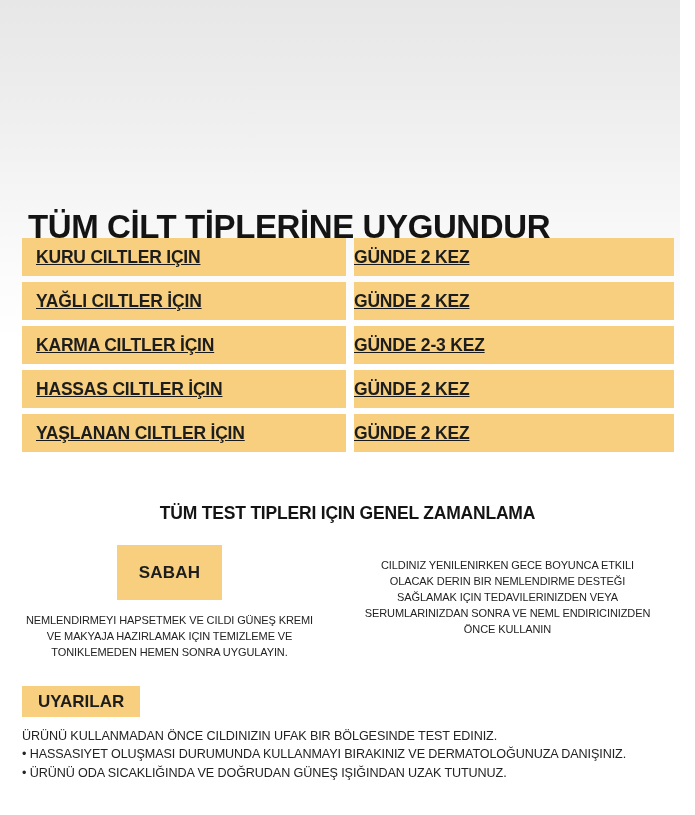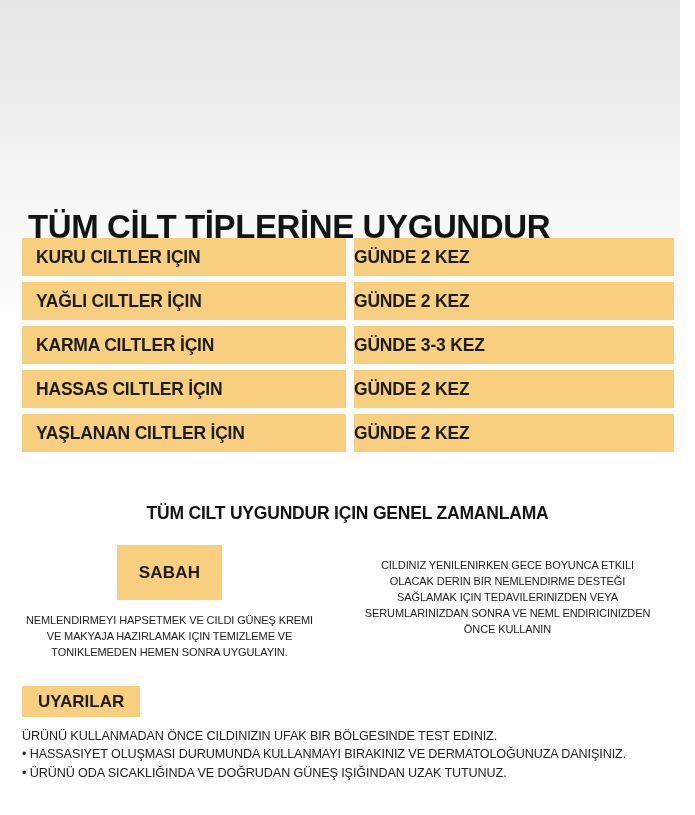--- a/index.html
+++ b/index.html
@@ -37,20 +37,21 @@
     letter-spacing: -0.4px;
     color: #141414;
     white-space: nowrap;
   }
   
   .table {
     position: absolute;
     left: 22px;
     top: 238px;
     width: 652px;
+    text-decoration: underline;
   }
   .trow {
     display: flex;
     gap: 8px;
     margin-bottom: 6px;
   }
   .cell {
     background: #f7cf7e;
     height: 38px;
     display: flex;
@@ -168,21 +169,21 @@
         <div class="cell cell-right">
           <span>GÜNDE 2 KEZ</span>
         </div>
       </div>
 
       <div class="trow">
         <div class="cell cell-left">
           <span>KARMA CILTLER İÇIN</span>
         </div>
         <div class="cell cell-right">
-          <span>GÜNDE 3-3 KEZ</span>
+          <span>GÜNDE 2-3 KEZ</span>
         </div>
       </div>
 
       <div class="trow">
         <div class="cell cell-left">
           <span>HASSAS CILTLER İÇIN</span>
         </div>
         <div class="cell cell-right">
           <span>GÜNDE 2 KEZ</span>
         </div>
@@ -192,21 +193,21 @@
         <div class="cell cell-left">
           <span>YAŞLANAN CILTLER İÇIN</span>
         </div>
         <div class="cell cell-right">
           <span>GÜNDE 2 KEZ</span>
         </div>
       </div>
 
     </div>
 
-    <div class="section-title">TÜM CILT UYGUNDUR IÇIN GENEL ZAMANLAMA</div>
+    <div class="section-title">TÜM TEST TIPLERI IÇIN GENEL ZAMANLAMA</div>
 
     <div class="col col-left">
       <div class="pill-wrap">
         <div class="pill">SABAH</div>
       </div>
       <div class="col-body">NEMLENDIRMEYI HAPSETMEK VE CILDI GÜNEŞ KREMI VE MAKYAJA HAZIRLAMAK IÇIN TEMIZLEME VE TONIKLEMEDEN HEMEN SONRA UYGULAYIN.</div>
     </div>
 
     <div class="col col-right">
       <div class="col-body">CILDINIZ YENILENIRKEN GECE BOYUNCA ETKILI OLACAK DERIN BIR NEMLENDIRME DESTEĞI SAĞLAMAK IÇIN TEDAVILERINIZDEN VEYA SERUMLARINIZDAN SONRA VE NEML ENDIRICINIZDEN ÖNCE KULLANIN</div>

